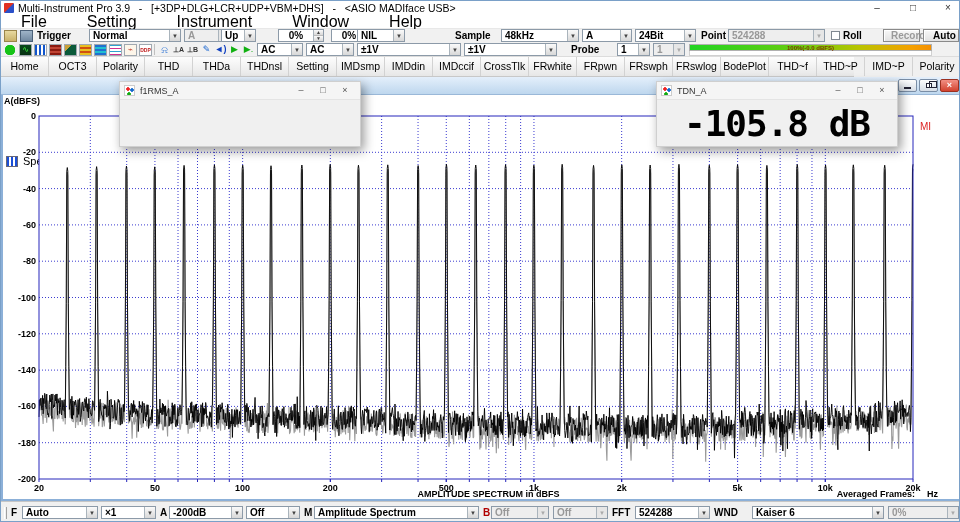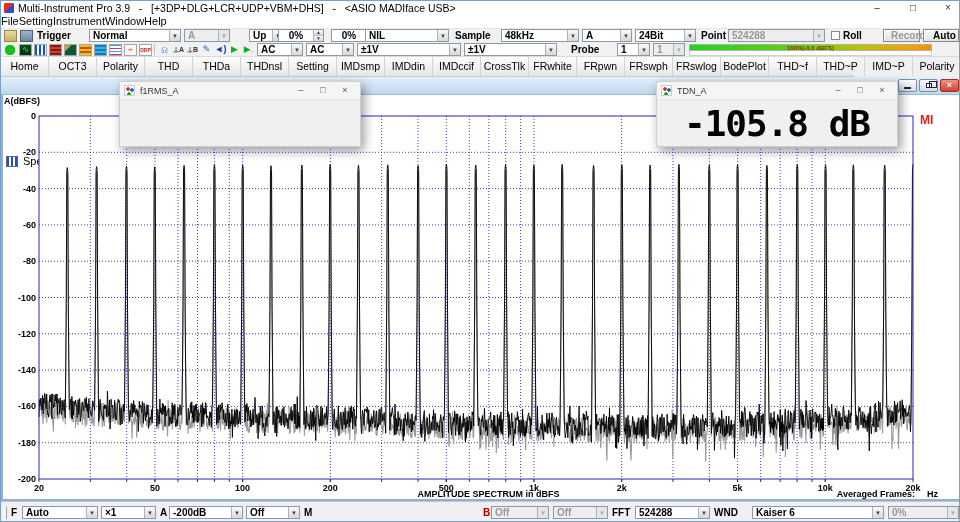--- a/index.html
+++ b/index.html
@@ -11,21 +11,21 @@
   #titlebar { position:absolute; top:0; left:0; width:960px; height:14px; background:#ffffff; }
   #app-icon { position:absolute; top:2px; left:3px; width:10px; height:10px;
               background:linear-gradient(135deg,#e03020 48%,#2a50c8 52%); border-radius:1px; }
   #title-text { position:absolute; left:17px; top:1px; font-size:10.5px; color:#000; white-space:pre; }
   .wbtn { position:absolute; top:0; width:28px; height:14px; text-align:center; font-size:10px;
           line-height:13px; color:#333; }
 
   
   #menubar { position:absolute; top:14px; left:0; width:960px; height:14px; background:#ffffff;
              border-bottom:1px solid #e8e8e8; }
-  .menu-item { float:left; padding:0 0; font-size:11px; line-height:13px; color:#000; }
+  .menu-item { float:left; padding:0 20px; font-size:16px; line-height:13px; color:#000; }
 
   
   .tbrow { position:absolute; left:0; width:960px; height:14px; background:#f1f1f1; }
   #tb1 { top:28px; } #tb2 { top:42px; border-bottom:1px solid #dcdcdc; }
   .tlabel { position:absolute; top:1px; font-weight:bold; font-size:10px; line-height:12px; color:#000; }
   .combo { position:absolute; top:0; height:13px; background:#fff; border:1px solid #8c9aa8;
            display:flex; align-items:center; font-weight:bold; font-size:10px; padding-left:3px;
            color:#000; white-space:nowrap; overflow:hidden; }
   .combo .arw { margin-left:auto; width:11px; align-self:stretch; flex:0 0 11px;
                 background:linear-gradient(#fafafa,#d8d8d8); border-left:1px solid #aab4bc;
@@ -69,21 +69,21 @@
   .cbtn { position:absolute; top:78px; width:19px; height:13px; border:1px solid #7a8ea6; border-radius:2px;
           background:linear-gradient(#fcfcfc,#d6dde6); display:flex; align-items:center; justify-content:center; }
   .cbtn.close { background:linear-gradient(#f29084,#d2422e); border-color:#9c3020; }
   .g-min { width:7px; height:2px; background:#223; margin-top:5px; }
   .g-restore { width:6px; height:5px; border:1px solid #223; background:#fff; position:relative; }
   .g-restore:before { content:""; position:absolute; left:2px; top:-3px; width:6px; height:5px;
                       border:1px solid #223; background:transparent; }
   .g-close { color:#fff; font-size:9px; font-weight:bold; line-height:11px; }
 
   #ylabel-top { position:absolute; top:95px; left:3px; font-weight:bold; font-size:9px; color:#000; }
-  #watermark { position:absolute; top:112px; left:919px; font-weight:bold; font-size:12px; color:#d22; }
+  #watermark { position:absolute; top:120px; left:919px; font-weight:normal; font-size:10px; color:#d22; }
   #plot-svg { position:absolute; top:94px; left:0; width:960px; height:406px; }
 
   #status-row { position:absolute; top:488px; left:0; width:960px; height:11px; font-weight:bold;
                 font-size:9px; color:#000; }
   #st-left { position:absolute; left:4px; top:16px; white-space:pre; }
   #st-caption { position:absolute; left:375px; width:225px; text-align:center; top:0; }
   #st-avg { position:absolute; left:830px; width:84px; text-align:right; top:0; }
   #st-hz { position:absolute; left:926px; top:0; }
 
   
@@ -135,39 +135,39 @@
   <div class="ticon" style="left:19px; background:linear-gradient(#9fb4c8,#7088a0); border-color:#4a6078;"></div>
   <span class="tlabel" style="left:36px;">Trigger</span>
   <div class="combo" style="left:88px; width:92px;">
       <span>Normal</span>
       <span class="arw">▼</span>
     </div>
   <div class="combo disabled" style="left:183px; width:46px;">
       <span>A</span>
       <span class="arw">▼</span>
     </div>
-  <div class="combo" style="left:248px; width:35px;">
+  <div class="combo" style="left:220px; width:35px;">
       <span>Up</span>
       <span class="arw">▼</span>
     </div>
   <div class="spin" style="left:277px; width:46px;">
       <span class="v">0%</span>
       <span class="arrows">
         <span>▲</span>
         <span>▼</span>
       </span>
     </div>
   <div class="spin" style="left:330px; width:46px;">
       <span class="v">0%</span>
       <span class="arrows">
         <span>▲</span>
         <span>▼</span>
       </span>
     </div>
-  <div class="combo" style="left:364px; width:84px;">
+  <div class="combo" style="left:356px; width:48px;">
       <span>NIL</span>
       <span class="arw">▼</span>
     </div>
   <span class="tlabel" style="left:454px;">Sample</span>
   <div class="combo" style="left:500px; width:78px;">
       <span>48kHz</span>
       <span class="arw">▼</span>
     </div>
   <div class="combo" style="left:581px; width:50px;">
       <span>A</span>
@@ -422,20 +422,24 @@
   <span class="tlabel" style="left:159px;">A</span>
   <div class="combo" style="left:168px; width:74px;">
       <span>-200dB</span>
       <span class="arw">▼</span>
     </div>
   <div class="combo" style="left:245px; width:54px;">
       <span>Off</span>
       <span class="arw">▼</span>
     </div>
   <span class="tlabel" style="left:303px;">M</span>
+  <div class="combo" style="left:313px; width:165px;">
+      <span>Amplitude Spectrum</span>
+      <span class="arw">▼</span>
+    </div>
   <span class="tlabel" style="left:482px; color:#b00000;">B</span>
   <div class="combo disabled" style="left:490px; width:58px;">
       <span>Off</span>
       <span class="arw">▼</span>
     </div>
   <div class="combo disabled" style="left:552px; width:55px;">
       <span>Off</span>
       <span class="arw">▼</span>
     </div>
   <span class="tlabel" style="left:611px;">FFT</span>

